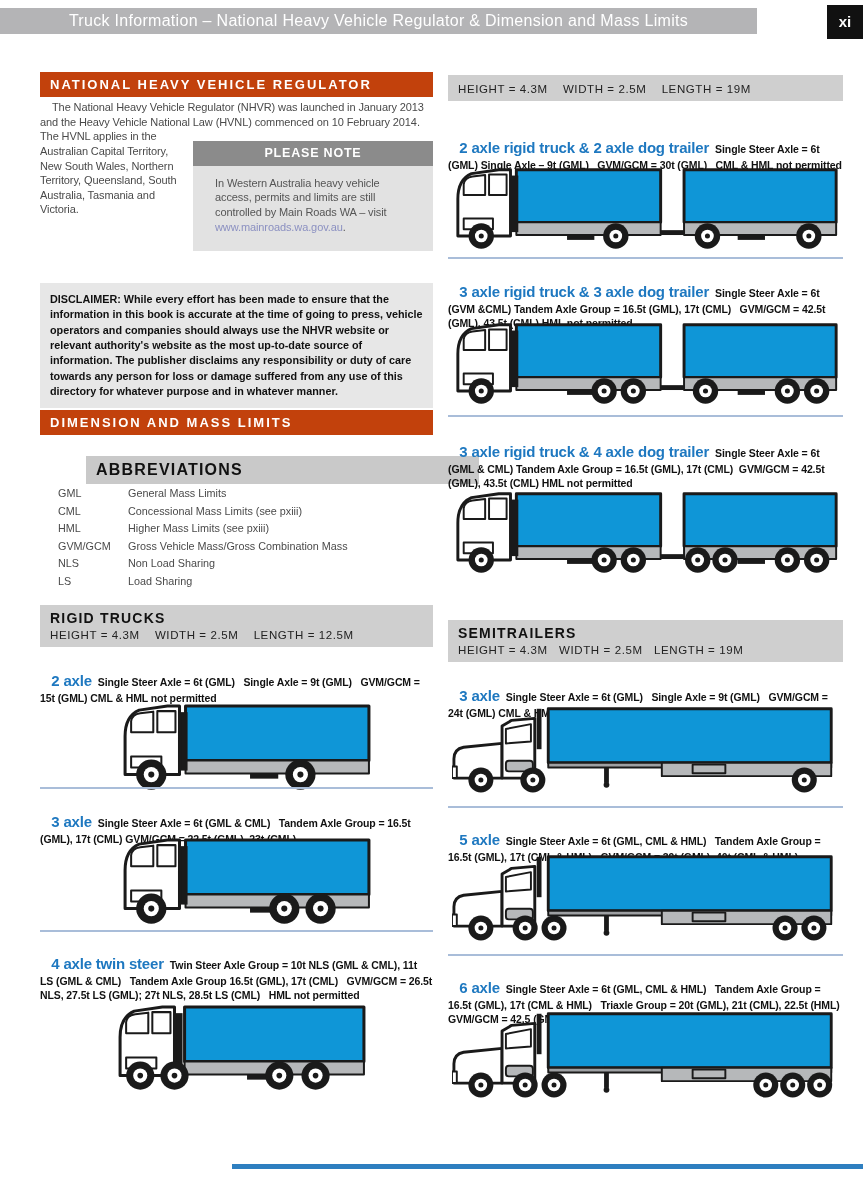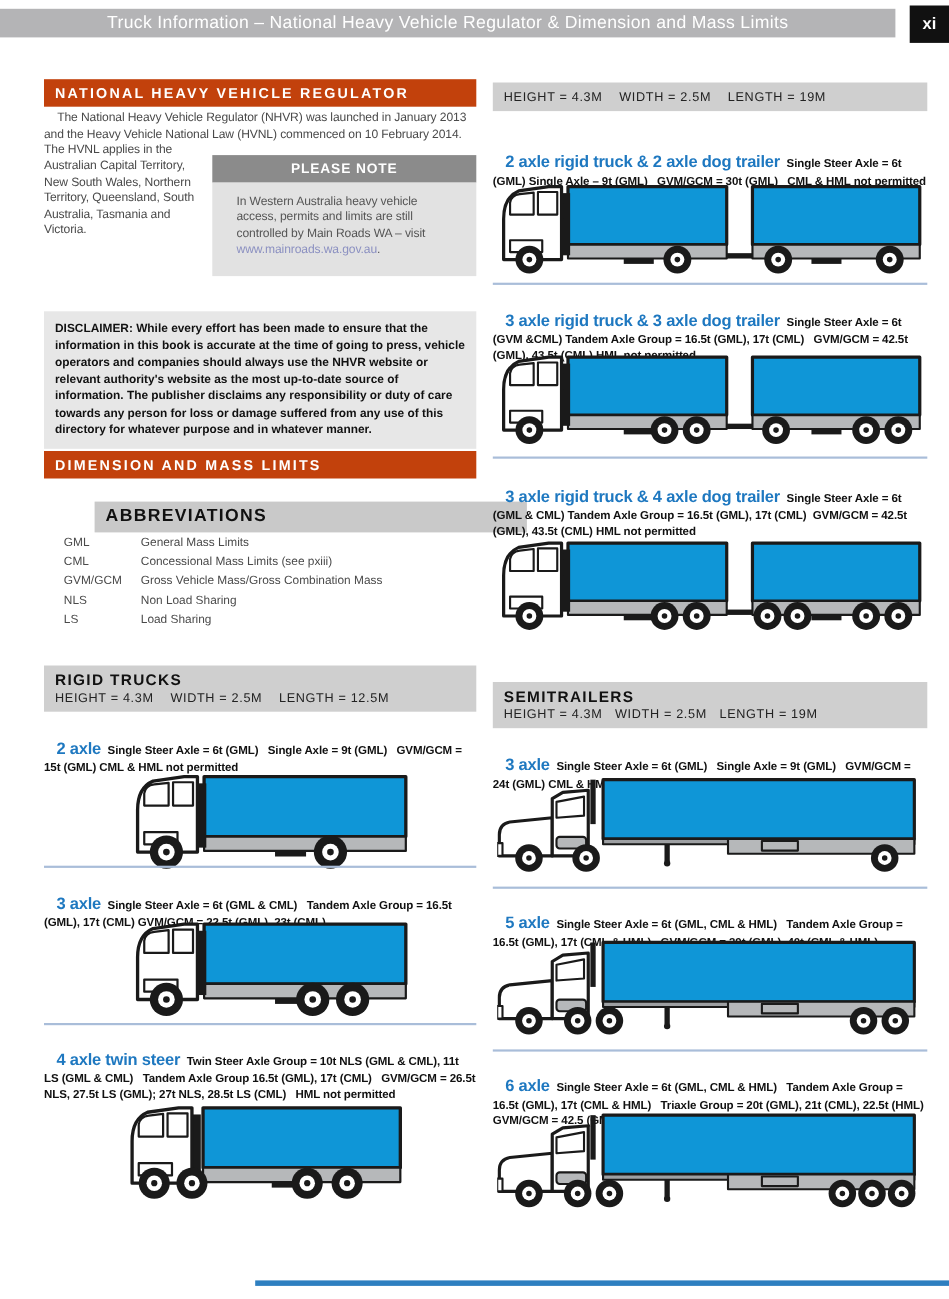--- a/index.html
+++ b/index.html
@@ -1,20 +1,20 @@
 <!DOCTYPE html>
 <html><head>
 <meta charset="utf-8">
 <style>
   html,body{margin:0;padding:0;background:#ffffff;}
   #page{position:relative;width:863px;height:1181px;background:#fff;
         font-family:"Liberation Sans",sans-serif;overflow:hidden;color:#1a1a1a;}
 
   
-  .topbar{position:absolute;left:0;top:8px;width:814px;height:26px;background:#b4b4b6;
+  .topbar{position:absolute;left:0;top:8px;width:757px;height:26px;background:#b4b4b6;
           color:#fff;font-size:16px;line-height:26px;text-align:center;letter-spacing:.3px;}
   .pagenum{position:absolute;right:0;top:5px;width:36px;height:34px;background:#111;
            color:#fff;font-weight:bold;font-size:15px;text-align:center;line-height:34px;}
 
   
   .blackbar{position:absolute;background:#c2410c;color:#fff;font-weight:bold;font-size:13px;
             letter-spacing:2px;padding:5px 10px;box-sizing:border-box;}
   .grayhead{position:absolute;background:#cfcfcf;padding:5px 10px 6px;box-sizing:border-box;}
   .grayhead .t{font-weight:bold;font-size:14px;letter-spacing:1.2px;color:#111;}
   .grayhead .d{font-size:11.5px;letter-spacing:.6px;color:#222;margin-top:3px;white-space:pre-wrap;}
@@ -81,20 +81,24 @@
   <div class="graybar" style="left:40px;top:456px;width:393px;">ABBREVIATIONS</div>
 
   <div class="abbrlist" style="left:58px;top:487px;width:370px;">
     <div class="abbrrow">
         <span class="a">GML</span>
         <span class="m">General Mass Limits</span>
       </div>
     <div class="abbrrow">
         <span class="a">CML</span>
         <span class="m">Concessional Mass Limits (see pxiii)</span>
+      </div>
+    <div class="abbrrow">
+        <span class="a">HML</span>
+        <span class="m">Higher Mass Limits (see pxiii)</span>
       </div>
     <div class="abbrrow">
         <span class="a">GVM/GCM</span>
         <span class="m">Gross Vehicle Mass/Gross Combination Mass</span>
       </div>
     <div class="abbrrow">
         <span class="a">NLS</span>
         <span class="m">Non Load Sharing</span>
       </div>
     <div class="abbrrow">

